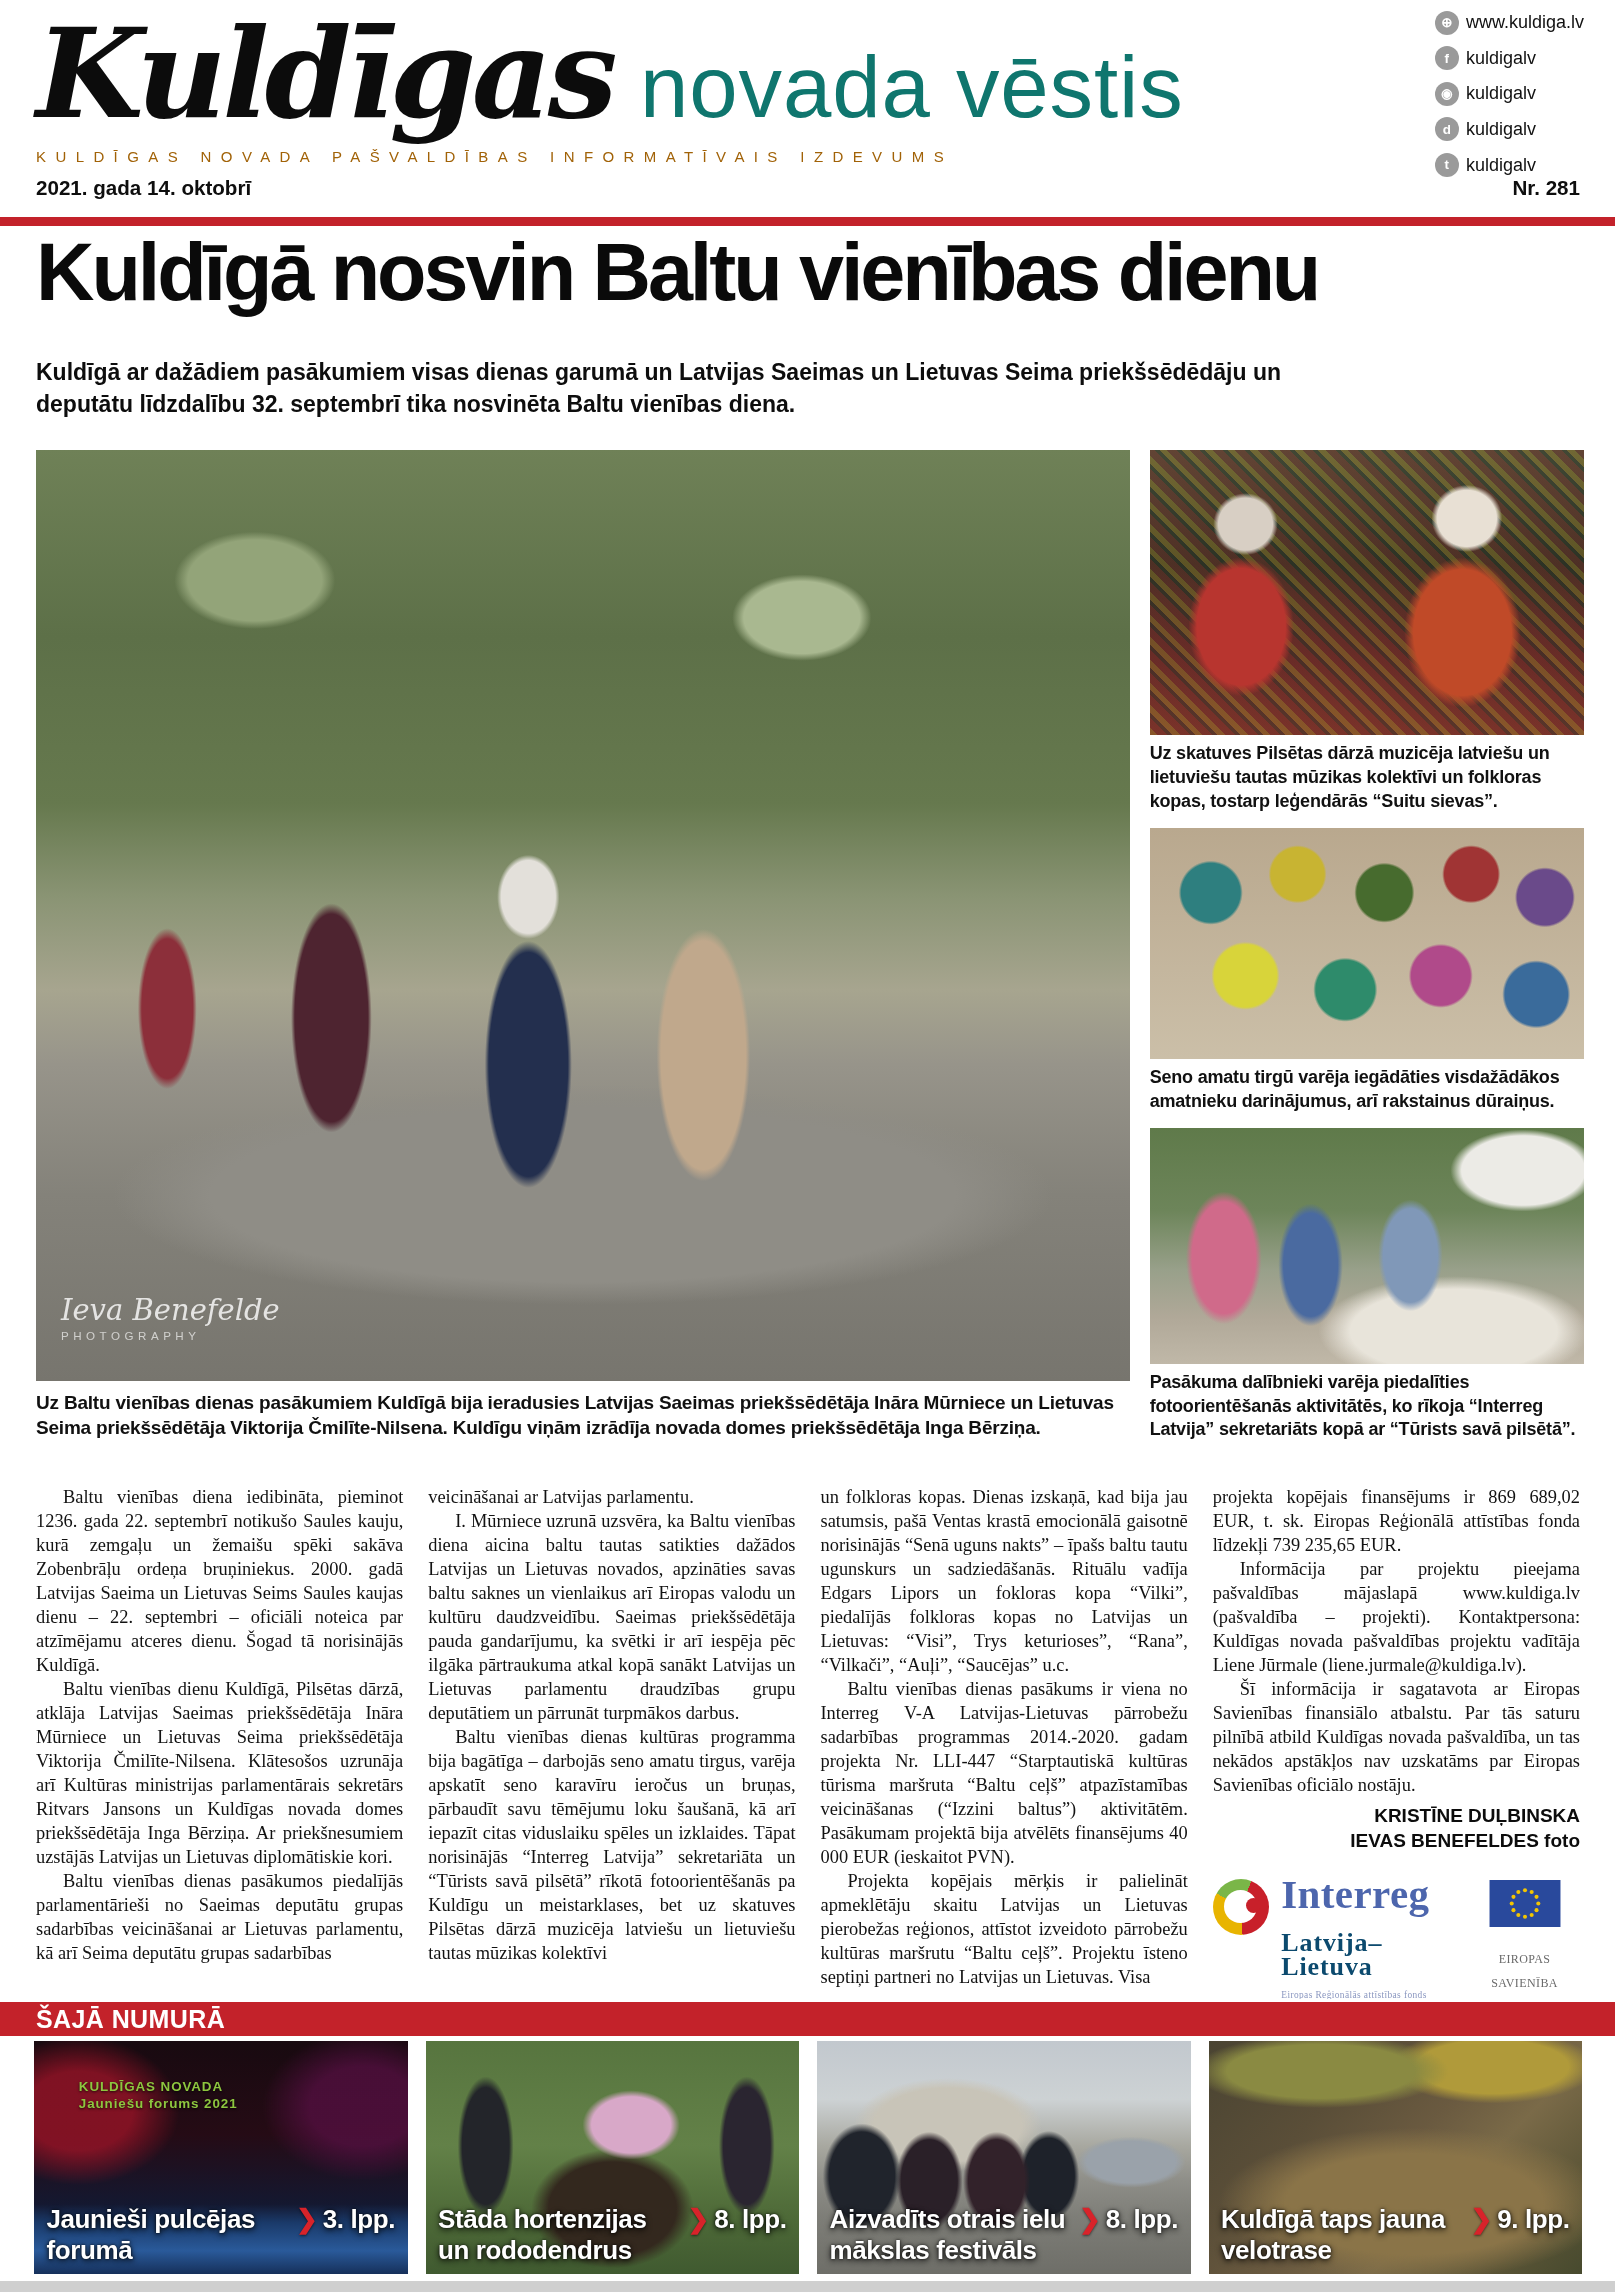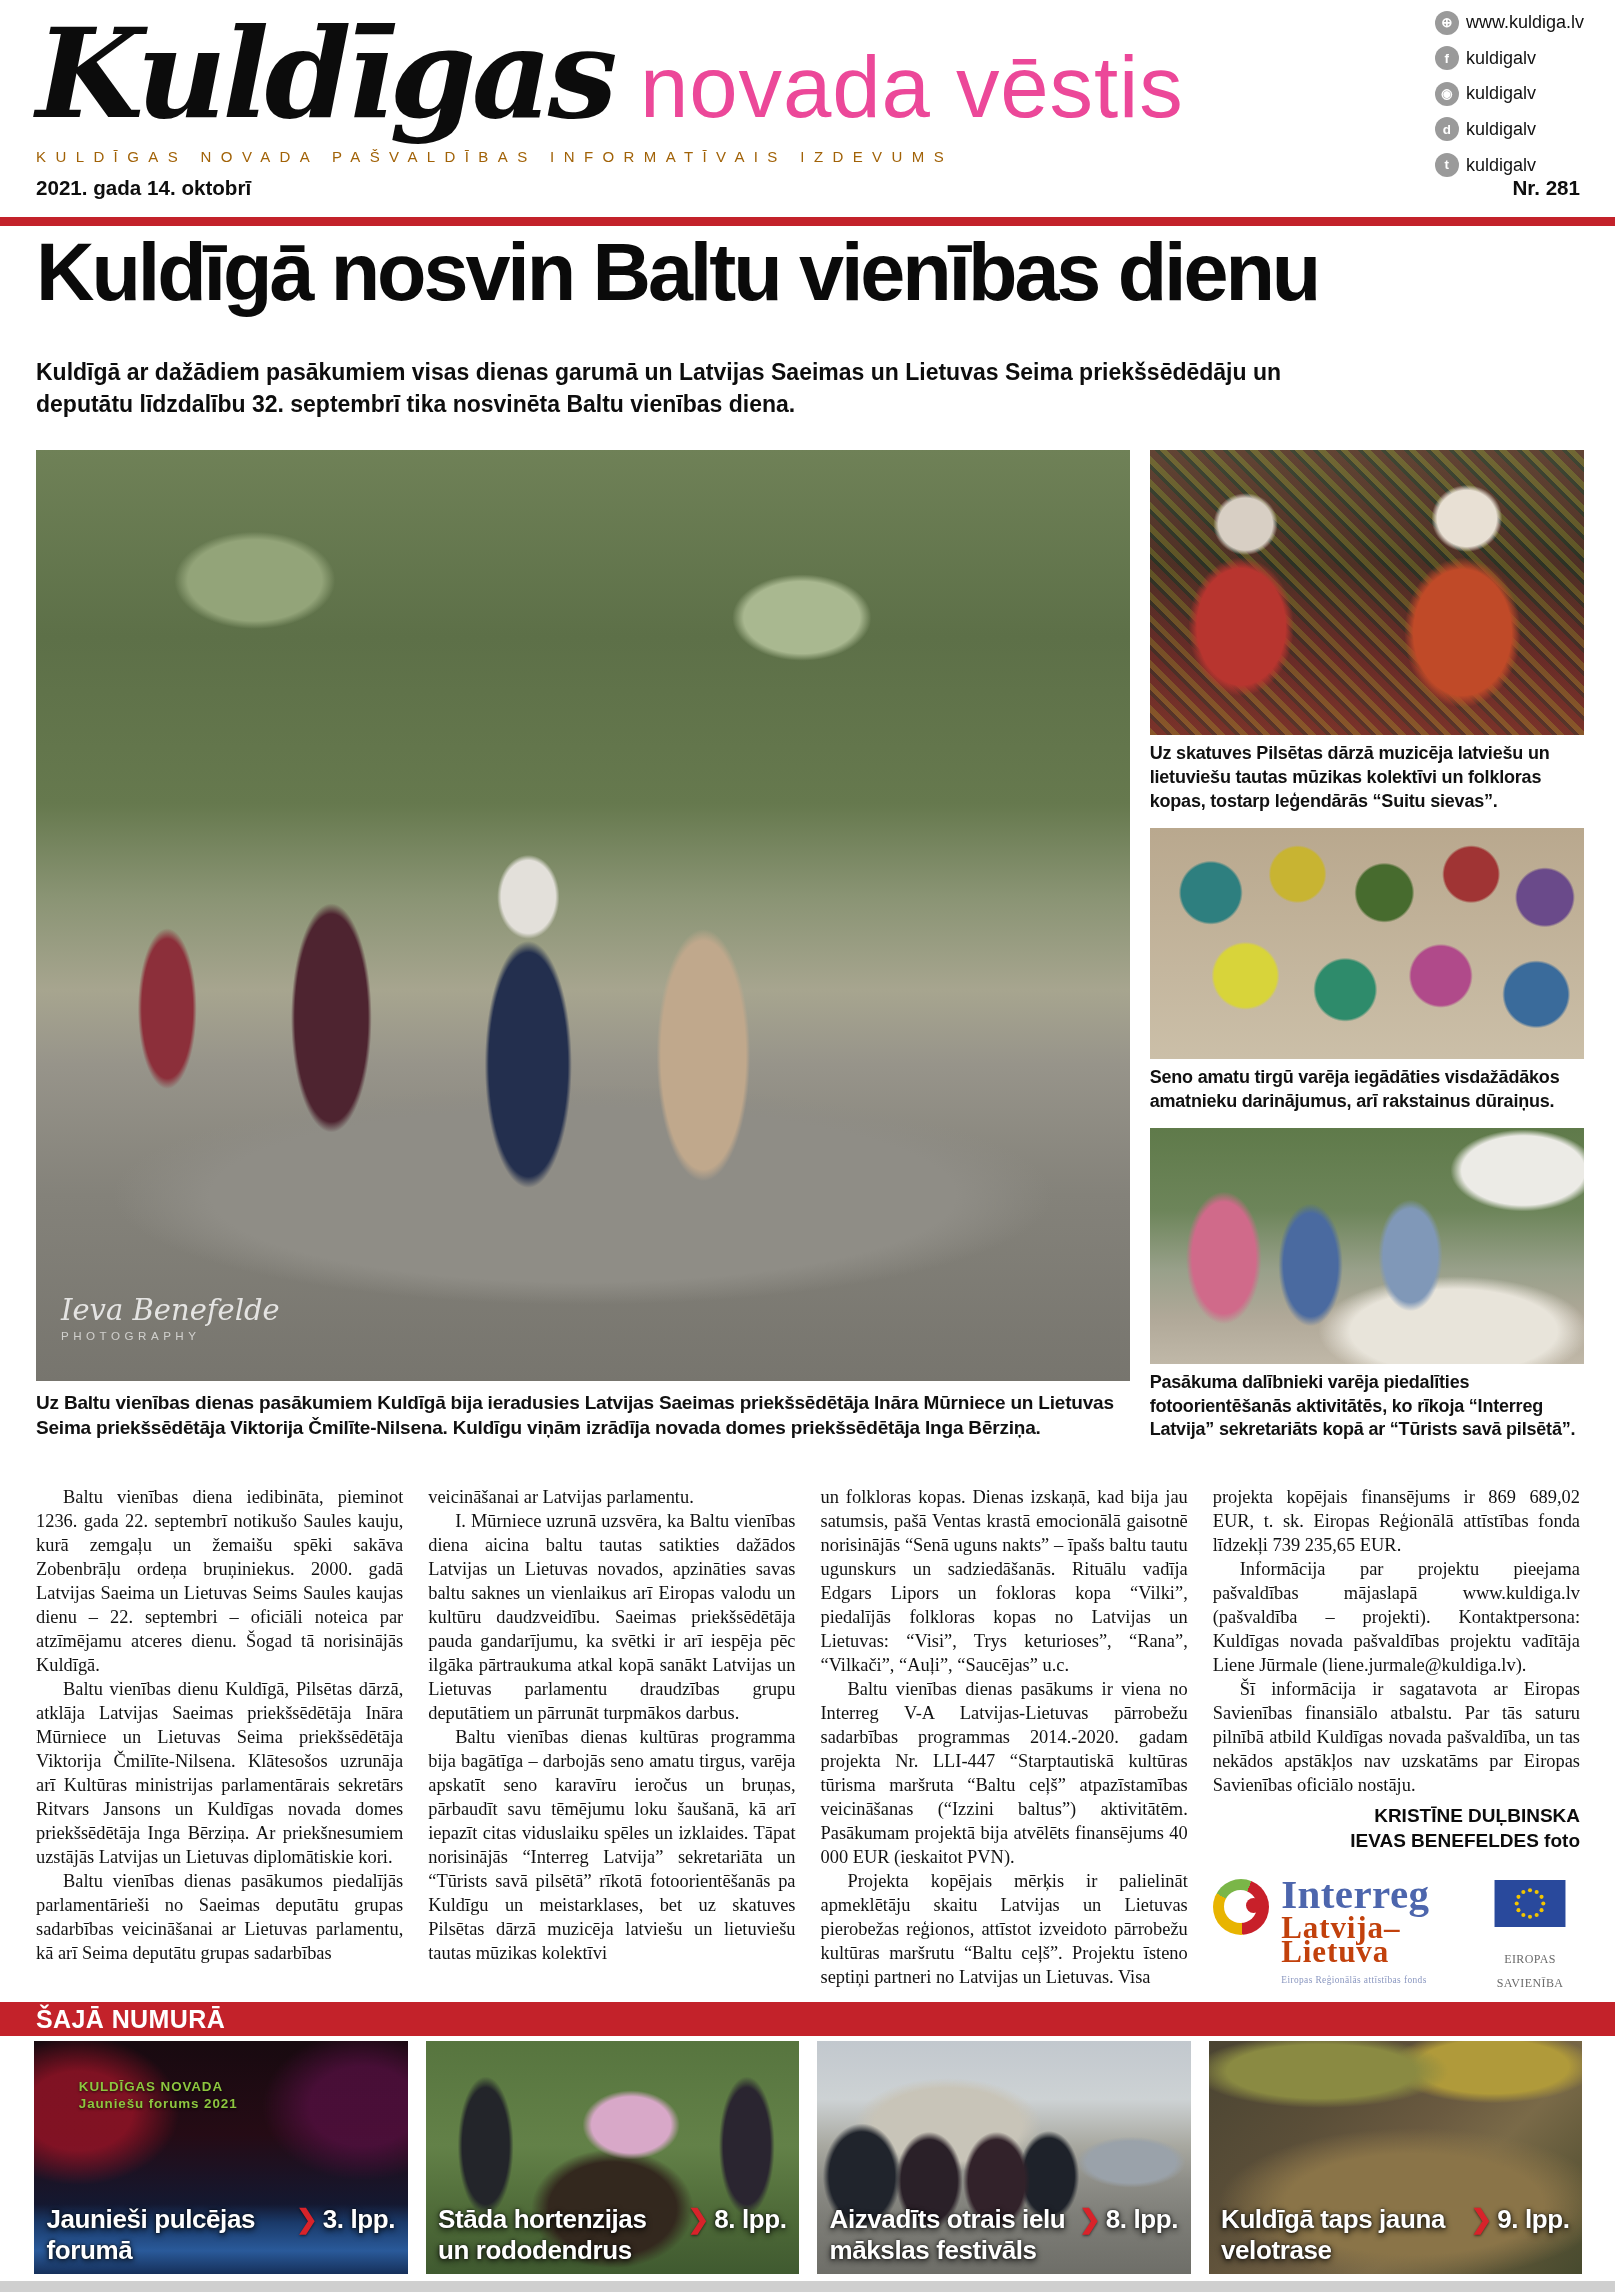--- a/index.html
+++ b/index.html
@@ -4,21 +4,21 @@
 <style>
   * { box-sizing: border-box; margin: 0; padding: 0; }
   html,body { background:#e9e9e9; }
   body { font-family: "Liberation Sans", sans-serif; }
   .page { position: relative; width: 1616px; height: 2293px; background:#ffffff; overflow: hidden; margin: 0 auto; }
 
   
   .header { position:absolute; top:0; left:0; right:0; height:170px; padding: 9px 36px 0 36px; }
   .mast-row { display:flex; align-items: baseline; }
   .blackletter { font-family:"DejaVu Serif", serif; font-style: italic; font-weight: bold; font-size: 124px; line-height: 1.05; letter-spacing: -4.5px; color:#0c0c0c; }
-  .light-title { font-family:"Liberation Sans", sans-serif; font-weight: 400; font-size: 87px; letter-spacing: 0.9px; margin-left: 27px; color:#ec4899; }
+  .light-title { font-family:"Liberation Sans", sans-serif; font-weight: 400; font-size: 87px; letter-spacing: 0.9px; margin-left: 27px; color:#0f766e; }
   .tagline { margin-top: 9px; font-size: 15px; letter-spacing: 9.4px; color:#a16207; white-space: nowrap; }
   .date-row { display:flex; justify-content: space-between; margin-top: 10.7px; font-weight: bold; font-size: 20.6px; color:#0e0e0e; }
   .red-bar { position:absolute; left:0; top:217px; width:1616px; height:9px; background:#c3222a; }
 
   .social { position:absolute; top: 10.7px; right: 32px; }
   .social-row { display:flex; align-items:center; margin-bottom: 11.6px; }
   .sicon { display:inline-flex; align-items:center; justify-content:center; width:24px; height:24px; border-radius:50%; background:#9a9a9a; color:#fff; font-size:13.4px; font-weight:bold; margin-right:7.2px; line-height:1; }
   .slabel { font-size: 18px; color:#111; }
 
   
@@ -92,21 +92,21 @@
   .body-cols p.ind { text-indent: 27px; }
   .byline { margin-top:7.2px; text-align:right; font-family:"Liberation Sans", sans-serif; font-weight:bold; font-size:19px; line-height:1.3; color:#0c0c0c; }
 
   
   .interreg { margin-top:19.7px; display:flex; align-items:flex-start; justify-content:center; gap:12.5px; }
   .swirl { position:relative; width:56px; height:56px; border-radius:50%; flex:0 0 auto; margin-top:5.4px;
     background: conic-gradient(from 220deg, #e8b400 0 22%, #7ab648 22% 45%, #c8202a 45% 88%, #e8b400 88% 100%); }
   .swirl::before { content:""; position:absolute; inset:11.6px; background:#fff; border-radius:50%; }
   .swirl::after { content:""; position:absolute; width:15px; height:15px; right:8px; top:19px; background:#c8202a; border-radius:50%; }
   .iname { font-size:41px; font-weight:bold; color:#4d66ad; letter-spacing:0.4px; line-height:1.05; }
-  .iprog { font-size:31px; font-weight:bold; color:#c2410c; letter-spacing:0.9px; margin-top:0; }
+  .iprog { font-size:26px; font-weight:bold; color:#0c4a6e; letter-spacing:0.9px; margin-top:15px; }
   .ifund { font-size:9.4px; color:#8a97c0; margin-top:3.6px; letter-spacing:0.4px; }
   .eu { margin-top:7.2px; text-align:center; }
   .eulabel { font-size:12px; color:#6a6a6a; margin-top:14px; letter-spacing:0.4px; }
 
   
   .issue { position:absolute; left:0; right:0; bottom:0; }
   .band { height:34px; background:#c3222a; color:#fff; display:flex; align-items:center; padding:0 36px; }
   .band-label { font-size:25px; font-weight:bold; letter-spacing:0.4px; }
   .teasers { display:grid; grid-template-columns:repeat(4,1fr); column-gap:18px; padding:4.5px 34px 0 34px; height:238px; }
   .teaser { position:relative; overflow:hidden; }

